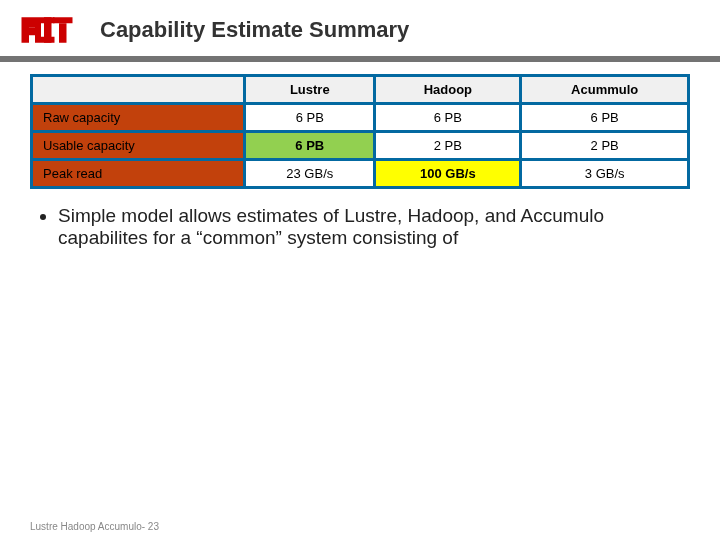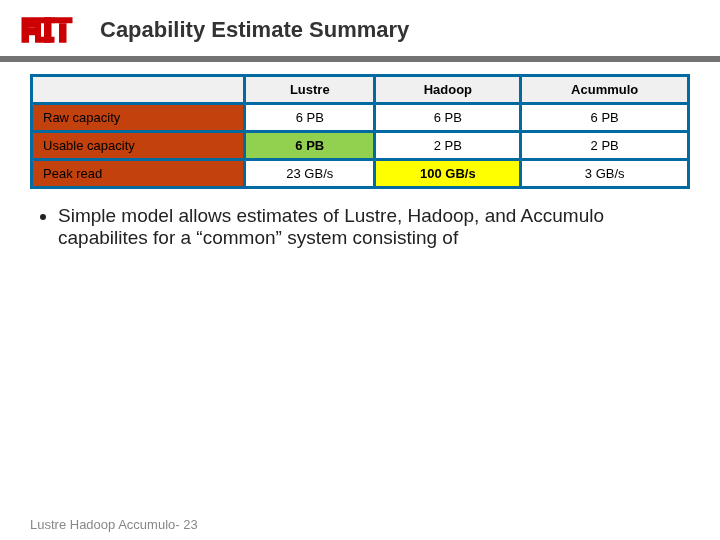--- a/index.html
+++ b/index.html
@@ -103,21 +103,21 @@
     }
 
     .bullet-section ul ul li::before {
       content: "– ";
     }
 
     .footer-text {
       position: absolute;
       bottom: 8px;
       left: 30px;
-      font-size: 13px;
+      font-size: 10px;
       color: #888888;
     }
 
     sup {
       font-size: 9px;
     }
 
     sub {
       font-size: 9px;
     }

